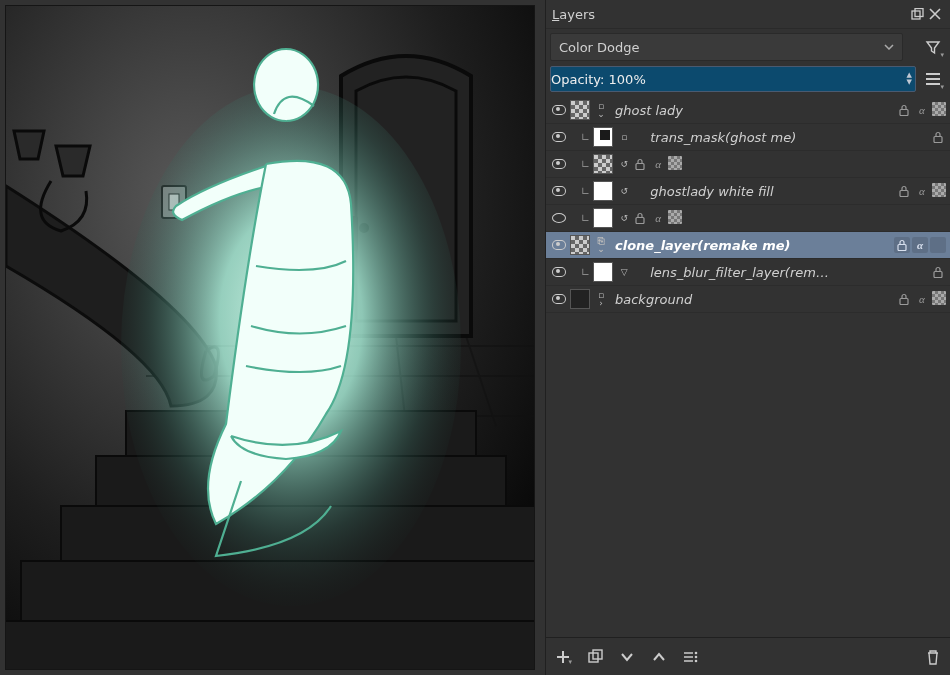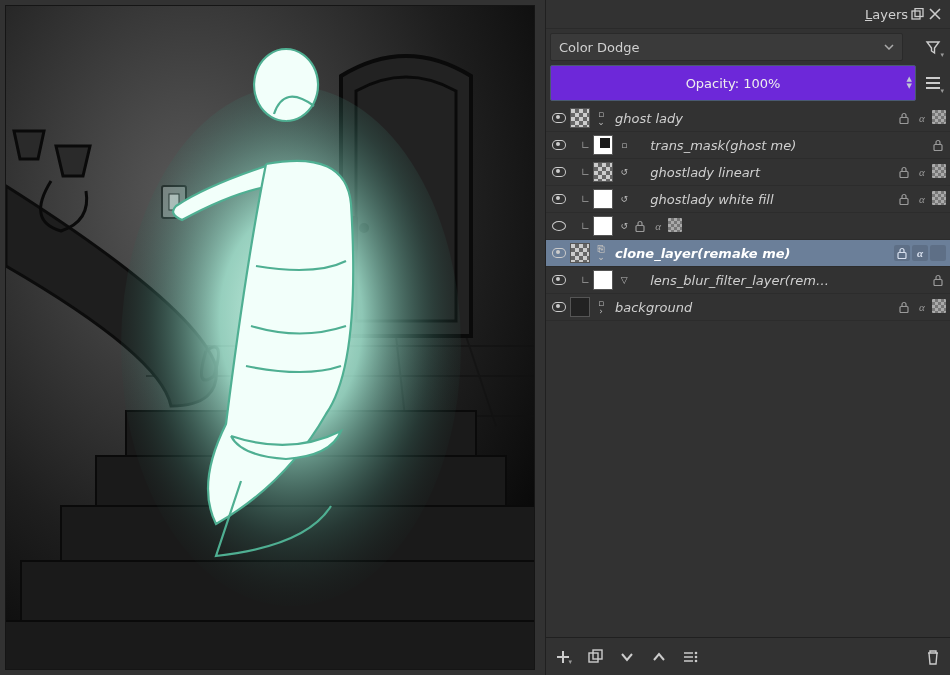--- a/index.html
+++ b/index.html
@@ -33,21 +33,20 @@
     flex-direction: column;
     background: #323232;
     border-left: 1px solid #202020;
   }
   .panel-header {
     height: 29px;
     display: flex;
     align-items: center;
     padding: 0 6px;
     border-bottom: 1px solid #2a2a2a;
-    text-align: right;
   }
   .panel-title {
     flex: 1;
   }
   .panel-title u { text-decoration: underline; }
   .panel-header .ico-btn {
     width: 18px; height: 18px;
     display: flex; align-items: center; justify-content: center;
     color: #ccc;
     cursor: pointer;
@@ -89,27 +88,26 @@
     color: #999;
   }
   .opacity-row {
     display: flex;
     align-items: center;
     padding: 0 4px 4px 4px;
     gap: 4px;
   }
   .opacity-slider {
     flex: 1;
-    height: 36px;
-    background: #6d28d9;
+    height: 26px;
+    background: #0c4a6e;
     border: 1px solid #4a5a70;
     border-radius: 2px;
     display: flex;
     align-items: center;
-    justify-content: center;
     color: #eee;
     position: relative;
     cursor: pointer;
   }
   .opacity-slider .spinner {
     position: absolute;
     right: 3px;
     display: flex;
     flex-direction: column;
     font-size: 7px;
@@ -431,21 +429,20 @@
         <div class="vis-col">
           <div class="eye"></div>
         </div>
         <div class="tree-col" style="padding-left: 8px;">
           <span class="tree-line">∟</span>
         </div>
         <div class="thumb checker"></div>
         <div class="expander">
           <span>↺</span>
         </div>
-        <div class="layer-name" style="padding-left: 18px;">ghostlady lineart</div>
         <div class="prop-col">
           <div class="prop-ic">
             <svg width="12" height="12" viewBox="0 0 12 12">
               <rect x="2" y="5.5" width="8" height="6" rx="1" fill="none" stroke="currentColor" stroke-width="1.2"></rect>
               <path d="M4 5.5 V3.5 a2 2 0 0 1 4 0 V5.5" fill="none" stroke="currentColor" stroke-width="1.2"></path>
             </svg>
           </div>
           <div class="prop-ic alpha">α</div>
           <div class="prop-ic checker"></div>
         </div>

